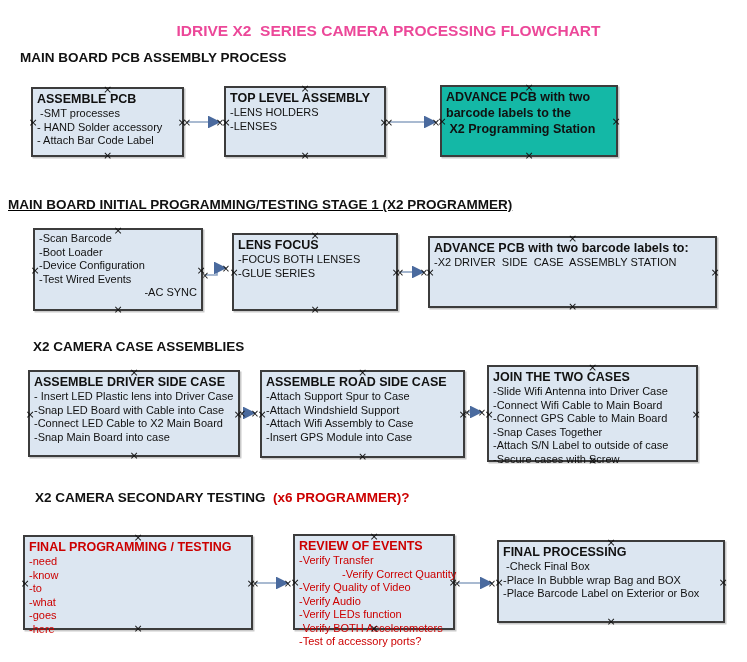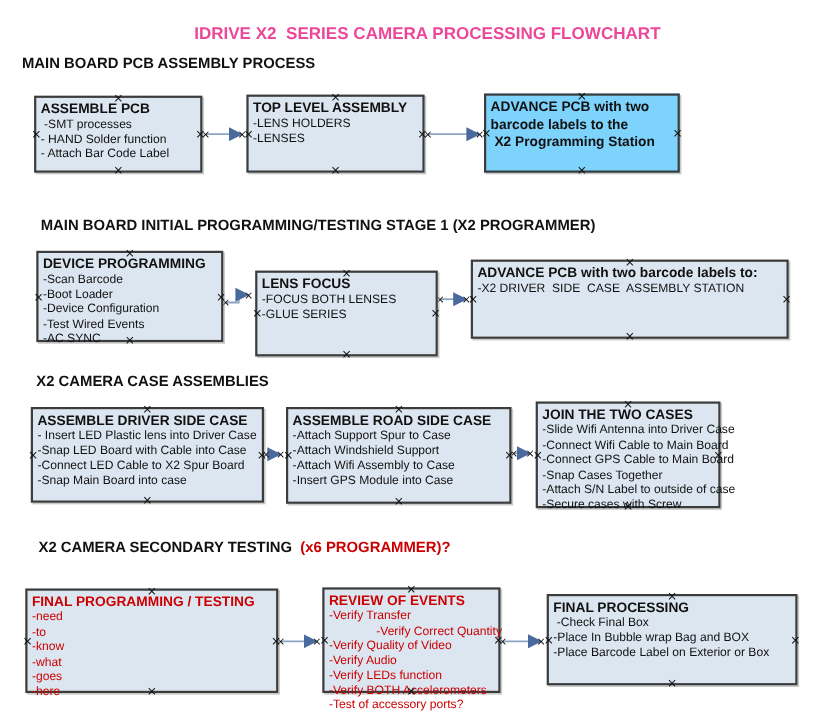--- a/index.html
+++ b/index.html
@@ -64,59 +64,58 @@
         <polyline points="457,583 492,583" fill="none" stroke="#8ca3c2" stroke-width="1.6" marker-end="url(#ah)"></polyline>
         <text x="457" y="586.5" text-anchor="middle" font-size="10" fill="#111" font-family="DejaVu Sans, sans-serif">×</text>
         <text x="492" y="586.5" text-anchor="middle" font-size="10" fill="#111" font-family="DejaVu Sans, sans-serif">×</text>
       </g>
   </svg>
   <div id="content">
       <div class="sec-header" style="left: 20px; top: 50px;"><span style="color: rgb(17, 17, 17);">MAIN BOARD PCB ASSEMBLY PROCESS</span></div>
       <div class="box" style="left: 31px; top: 87px; width: 153px; height: 70px; background: rgb(220, 230, 241); border-color: rgb(60, 60, 60);">
         <div class="bt" style="color: rgb(17, 17, 17);">ASSEMBLE PCB</div>
         <div class="bl" style="color: rgb(17, 17, 17);"> -SMT processes</div>
-        <div class="bl" style="color: rgb(17, 17, 17);">- HAND Solder function</div>
+        <div class="bl" style="color: rgb(17, 17, 17);">- HAND Solder accessory</div>
         <div class="bl" style="color: rgb(17, 17, 17);">- Attach Bar Code Label</div>
         <span class="cp" style="left: 50%; top: 0px;">×</span>
         <span class="cp" style="left: 50%; top: 100%;">×</span>
         <span class="cp" style="left: 0px; top: 50%;">×</span>
         <span class="cp" style="left: 100%; top: 50%;">×</span>
       </div>
       <div class="box" style="left: 224px; top: 86px; width: 162px; height: 71px; background: rgb(220, 230, 241); border-color: rgb(60, 60, 60);">
         <div class="bt" style="color: rgb(17, 17, 17);">TOP LEVEL ASSEMBLY</div>
         <div class="bl" style="color: rgb(17, 17, 17);">-LENS HOLDERS</div>
         <div class="bl" style="color: rgb(17, 17, 17);">-LENSES</div>
         <span class="cp" style="left: 50%; top: 0px;">×</span>
         <span class="cp" style="left: 50%; top: 100%;">×</span>
         <span class="cp" style="left: 0px; top: 50%;">×</span>
         <span class="cp" style="left: 100%; top: 50%;">×</span>
       </div>
-      <div class="box" style="left: 440px; top: 85px; width: 178px; height: 72px; background: #7dd3fc; border-color: rgb(60, 60, 60);">
+      <div class="box" style="left: 440px; top: 85px; width: 178px; height: 72px; background: #14b8a6; border-color: rgb(60, 60, 60);">
         <div class="bt" style="color: rgb(17, 17, 17);">ADVANCE PCB with two</div>
         <div class="bt" style="color: rgb(17, 17, 17);">barcode labels to the</div>
         <div class="bt" style="color: rgb(17, 17, 17);"> X2 Programming Station</div>
         <span class="cp" style="left: 50%; top: 0px;">×</span>
         <span class="cp" style="left: 50%; top: 100%;">×</span>
         <span class="cp" style="left: 0px; top: 50%;">×</span>
         <span class="cp" style="left: 100%; top: 50%;">×</span>
       </div>
-      <div class="sec-header" style="left: 37px; top: 197px;"><span style="color: rgb(17, 17, 17);">MAIN BOARD INITIAL PROGRAMMING/TESTING STAGE 1 (X2 PROGRAMMER)</span></div>
+      <div class="sec-header" style="left: 8px; top: 197px; text-decoration: underline;"><span style="color: rgb(17, 17, 17);">MAIN BOARD INITIAL PROGRAMMING/TESTING STAGE 1 (X2 PROGRAMMER)</span></div>
       <div class="box" style="left: 33px; top: 228px; width: 170px; height: 83px; background: rgb(220, 230, 241); border-color: rgb(60, 60, 60);">
-        <div class="bt" style="color: rgb(17, 17, 17);">DEVICE PROGRAMMING</div>
         <div class="bl" style="color: rgb(17, 17, 17);">-Scan Barcode</div>
         <div class="bl" style="color: rgb(17, 17, 17);">-Boot Loader</div>
         <div class="bl" style="color: rgb(17, 17, 17);">-Device Configuration</div>
         <div class="bl" style="color: rgb(17, 17, 17);">-Test Wired Events</div>
-        <div class="bl" style="color: rgb(17, 17, 17);">-AC SYNC</div>
-        <span class="cp" style="left: 50%; top: 0px;">×</span>
-        <span class="cp" style="left: 50%; top: 100%;">×</span>
-        <span class="cp" style="left: 0px; top: 50%;">×</span>
-        <span class="cp" style="left: 100%; top: 50%;">×</span>
-      </div>
-      <div class="box" style="left: 232px; top: 246px; width: 166px; height: 78px; background: rgb(220, 230, 241); border-color: rgb(60, 60, 60);">
+        <div class="bl" style="color: rgb(17, 17, 17); text-align: right;">-AC SYNC</div>
+        <span class="cp" style="left: 50%; top: 0px;">×</span>
+        <span class="cp" style="left: 50%; top: 100%;">×</span>
+        <span class="cp" style="left: 0px; top: 50%;">×</span>
+        <span class="cp" style="left: 100%; top: 50%;">×</span>
+      </div>
+      <div class="box" style="left: 232px; top: 233px; width: 166px; height: 78px; background: rgb(220, 230, 241); border-color: rgb(60, 60, 60);">
         <div class="bt" style="color: rgb(17, 17, 17);">LENS FOCUS</div>
         <div class="bl" style="color: rgb(17, 17, 17);">-FOCUS BOTH LENSES</div>
         <div class="bl" style="color: rgb(17, 17, 17);">-GLUE SERIES</div>
         <span class="cp" style="left: 50%; top: 0px;">×</span>
         <span class="cp" style="left: 50%; top: 100%;">×</span>
         <span class="cp" style="left: 0px; top: 50%;">×</span>
         <span class="cp" style="left: 100%; top: 50%;">×</span>
       </div>
       <div class="box" style="left: 428px; top: 236px; width: 289px; height: 72px; background: rgb(220, 230, 241); border-color: rgb(60, 60, 60);">
         <div class="bt" style="color: rgb(17, 17, 17);">ADVANCE PCB with two barcode labels to:</div>
@@ -124,57 +123,57 @@
         <span class="cp" style="left: 50%; top: 0px;">×</span>
         <span class="cp" style="left: 50%; top: 100%;">×</span>
         <span class="cp" style="left: 0px; top: 50%;">×</span>
         <span class="cp" style="left: 100%; top: 50%;">×</span>
       </div>
       <div class="sec-header" style="left: 33px; top: 339px;"><span style="color: rgb(17, 17, 17);">X2 CAMERA CASE ASSEMBLIES</span></div>
       <div class="box" style="left: 28px; top: 370px; width: 212px; height: 87px; background: rgb(220, 230, 241); border-color: rgb(60, 60, 60);">
         <div class="bt" style="color: rgb(17, 17, 17);">ASSEMBLE DRIVER SIDE CASE</div>
         <div class="bl" style="color: rgb(17, 17, 17);">- Insert LED Plastic lens into Driver Case</div>
         <div class="bl" style="color: rgb(17, 17, 17);">-Snap LED Board with Cable into Case</div>
-        <div class="bl" style="color: rgb(17, 17, 17);">-Connect LED Cable to X2 Spur Board</div>
+        <div class="bl" style="color: rgb(17, 17, 17);">-Connect LED Cable to X2 Main Board</div>
         <div class="bl" style="color: rgb(17, 17, 17);">-Snap Main Board into case</div>
         <span class="cp" style="left: 50%; top: 0px;">×</span>
         <span class="cp" style="left: 50%; top: 100%;">×</span>
         <span class="cp" style="left: 0px; top: 50%;">×</span>
         <span class="cp" style="left: 100%; top: 50%;">×</span>
       </div>
       <div class="box" style="left: 260px; top: 370px; width: 205px; height: 88px; background: rgb(220, 230, 241); border-color: rgb(60, 60, 60);">
         <div class="bt" style="color: rgb(17, 17, 17);">ASSEMBLE ROAD SIDE CASE</div>
         <div class="bl" style="color: rgb(17, 17, 17);">-Attach Support Spur to Case</div>
         <div class="bl" style="color: rgb(17, 17, 17);">-Attach Windshield Support</div>
         <div class="bl" style="color: rgb(17, 17, 17);">-Attach Wifi Assembly to Case</div>
         <div class="bl" style="color: rgb(17, 17, 17);">-Insert GPS Module into Case</div>
         <span class="cp" style="left: 50%; top: 0px;">×</span>
         <span class="cp" style="left: 50%; top: 100%;">×</span>
         <span class="cp" style="left: 0px; top: 50%;">×</span>
         <span class="cp" style="left: 100%; top: 50%;">×</span>
       </div>
-      <div class="box" style="left: 487px; top: 365px; width: 168px; height: 97px; background: rgb(220, 230, 241); border-color: rgb(60, 60, 60);">
+      <div class="box" style="left: 487px; top: 365px; width: 211px; height: 97px; background: rgb(220, 230, 241); border-color: rgb(60, 60, 60);">
         <div class="bt" style="color: rgb(17, 17, 17);">JOIN THE TWO CASES</div>
         <div class="bl" style="color: rgb(17, 17, 17);">-Slide Wifi Antenna into Driver Case</div>
         <div class="bl" style="color: rgb(17, 17, 17);">-Connect Wifi Cable to Main Board</div>
         <div class="bl" style="color: rgb(17, 17, 17);">-Connect GPS Cable to Main Board</div>
         <div class="bl" style="color: rgb(17, 17, 17);">-Snap Cases Together</div>
         <div class="bl" style="color: rgb(17, 17, 17);">-Attach S/N Label to outside of case</div>
         <div class="bl" style="color: rgb(17, 17, 17);">-Secure cases with Screw</div>
         <span class="cp" style="left: 50%; top: 0px;">×</span>
         <span class="cp" style="left: 50%; top: 100%;">×</span>
         <span class="cp" style="left: 0px; top: 50%;">×</span>
         <span class="cp" style="left: 100%; top: 50%;">×</span>
       </div>
       <div class="sec-header" style="left: 35px; top: 490px;"><span style="color: rgb(17, 17, 17);">X2 CAMERA SECONDARY TESTING  </span><span style="color: rgb(204, 0, 0);">(x6 PROGRAMMER)?</span></div>
       <div class="box" style="left: 23px; top: 535px; width: 230px; height: 95px; background: rgb(220, 230, 241); border-color: rgb(60, 60, 60);">
         <div class="bt" style="color: rgb(204, 0, 0);">FINAL PROGRAMMING / TESTING</div>
         <div class="bl" style="color: rgb(204, 0, 0);">-need</div>
+        <div class="bl" style="color: rgb(204, 0, 0);">-know</div>
         <div class="bl" style="color: rgb(204, 0, 0);">-to</div>
-        <div class="bl" style="color: rgb(204, 0, 0);">-know</div>
         <div class="bl" style="color: rgb(204, 0, 0);">-what</div>
         <div class="bl" style="color: rgb(204, 0, 0);">-goes</div>
         <div class="bl" style="color: rgb(204, 0, 0);">-here</div>
         <span class="cp" style="left: 50%; top: 0px;">×</span>
         <span class="cp" style="left: 50%; top: 100%;">×</span>
         <span class="cp" style="left: 0px; top: 50%;">×</span>
         <span class="cp" style="left: 100%; top: 50%;">×</span>
       </div>
       <div class="box" style="left: 293px; top: 534px; width: 162px; height: 96px; background: rgb(220, 230, 241); border-color: rgb(60, 60, 60);">
         <div class="bt" style="color: rgb(204, 0, 0);">REVIEW OF EVENTS</div>

